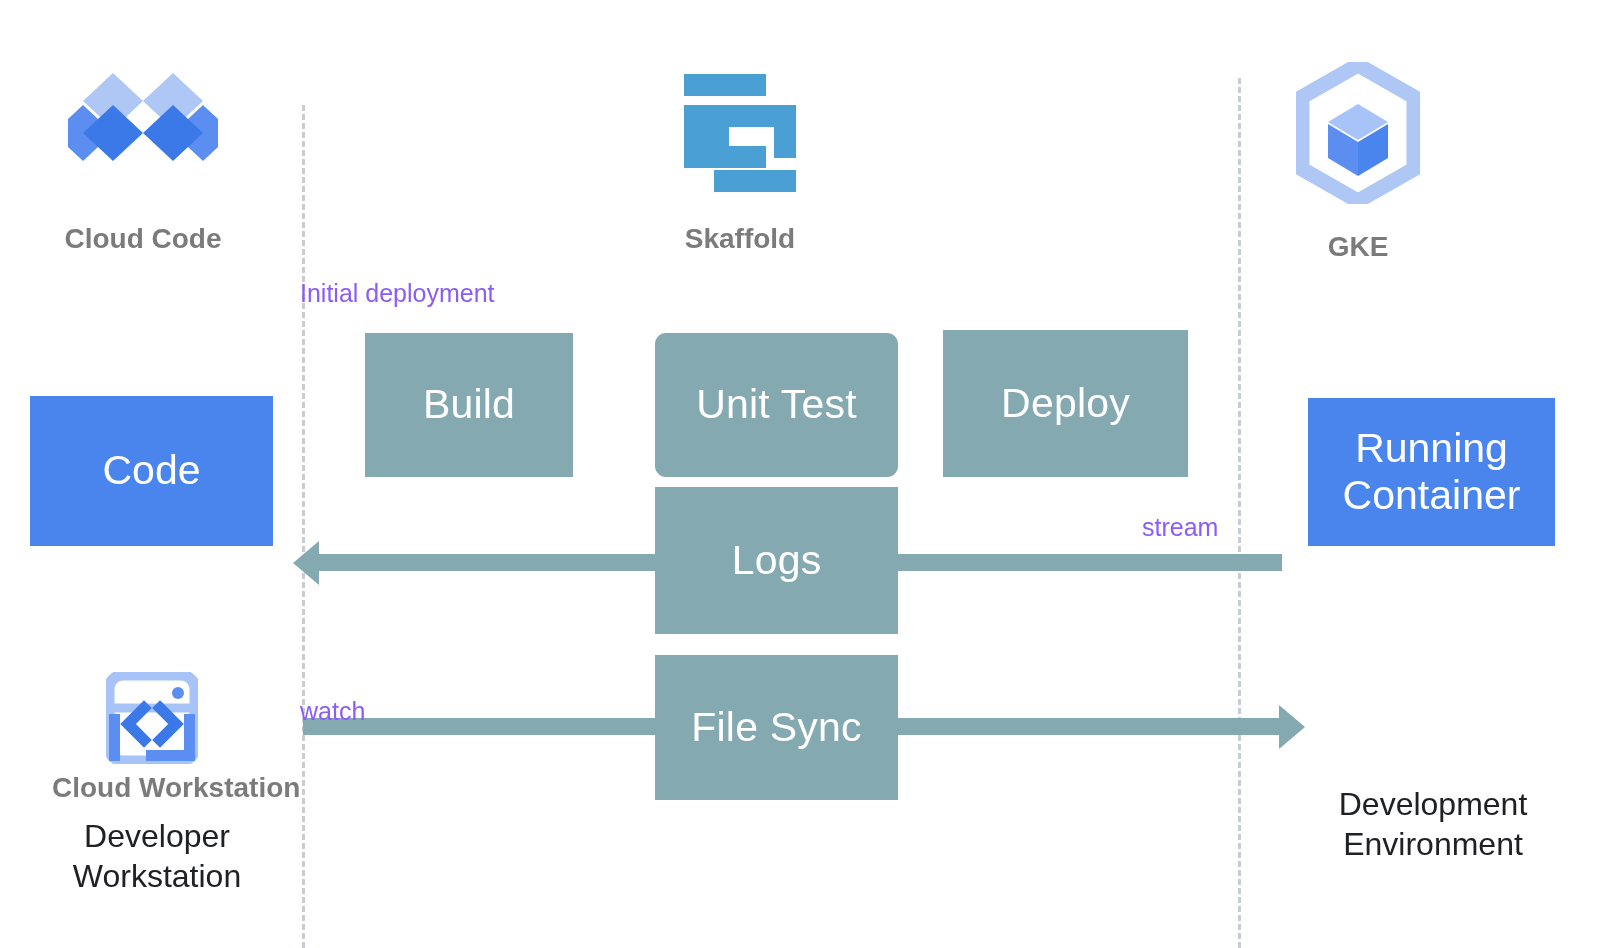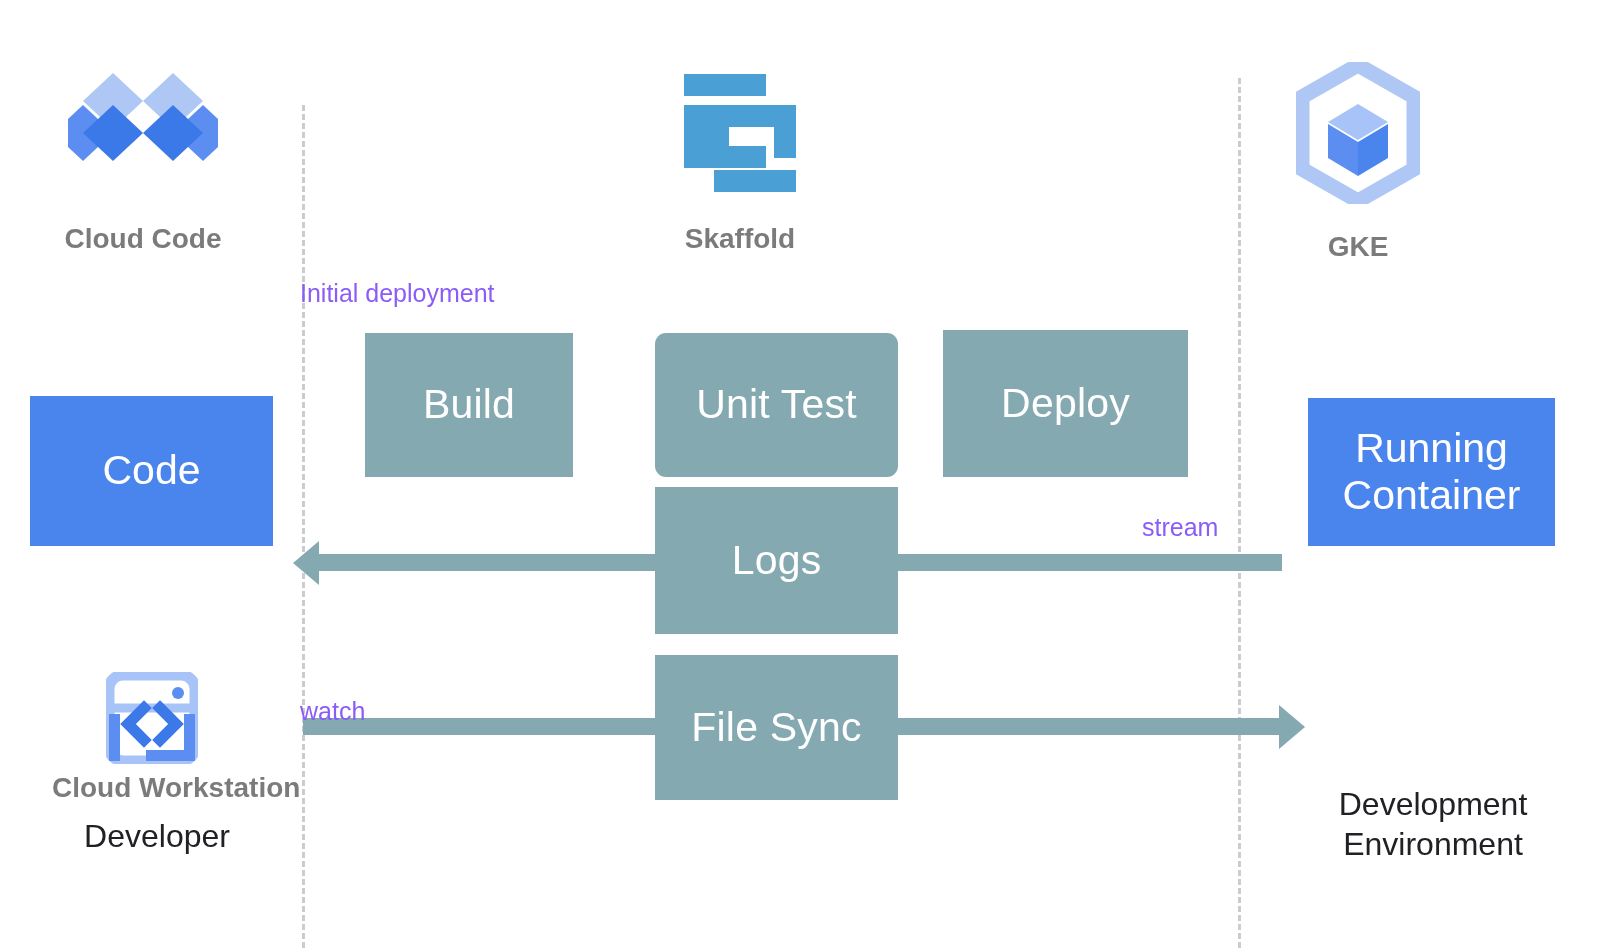--- a/index.html
+++ b/index.html
@@ -144,20 +144,21 @@
       <line x1="6" y1="36" x2="86" y2="36" stroke="#a7c3f7" stroke-width="9"></line>
       <circle cx="72" cy="21" r="6" fill="#5b8ef0"></circle>
       <path d="M38,36 L22,52 L38,68" fill="none" stroke="#3b79e8" stroke-width="11" stroke-linecap="square" stroke-linejoin="miter"></path>
       <path d="M54,36 L70,52 L54,68" fill="none" stroke="#3b79e8" stroke-width="11" stroke-linecap="square" stroke-linejoin="miter"></path>
     </svg>
   </div>
   <div class="abs product-label" style="left:52px; top:772px; width:220px;">Cloud Workstation</div>
 
   <div class="abs zone-label zone-label-left" style="left:22px; top:816px; width:270px;">
     <div>Developer</div>
+    <div>Workstation</div>
   </div>
 
   <div class="abs zone-label" style="left:1288px; top:784px; width:290px;">
     <div>Development</div>
     <div>Environment</div>
   </div>
 
   <div class="abs flow-label" style="left:300px; top:279px;">Initial deployment</div>
 
   <div class="abs blue-box" style="left:30px; top:396px; width:243px; height:150px;">Code</div>

